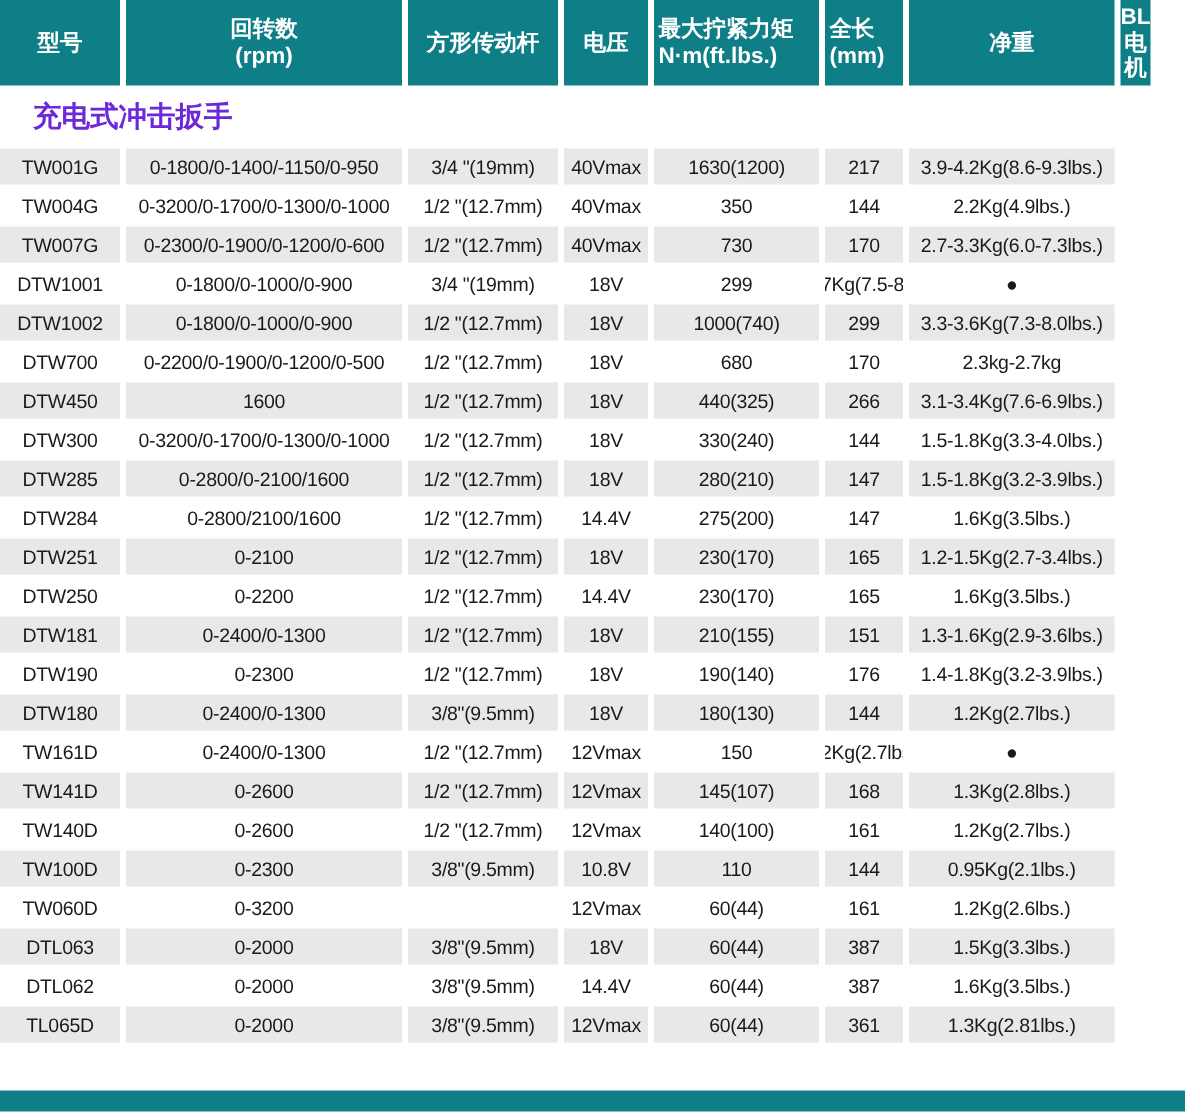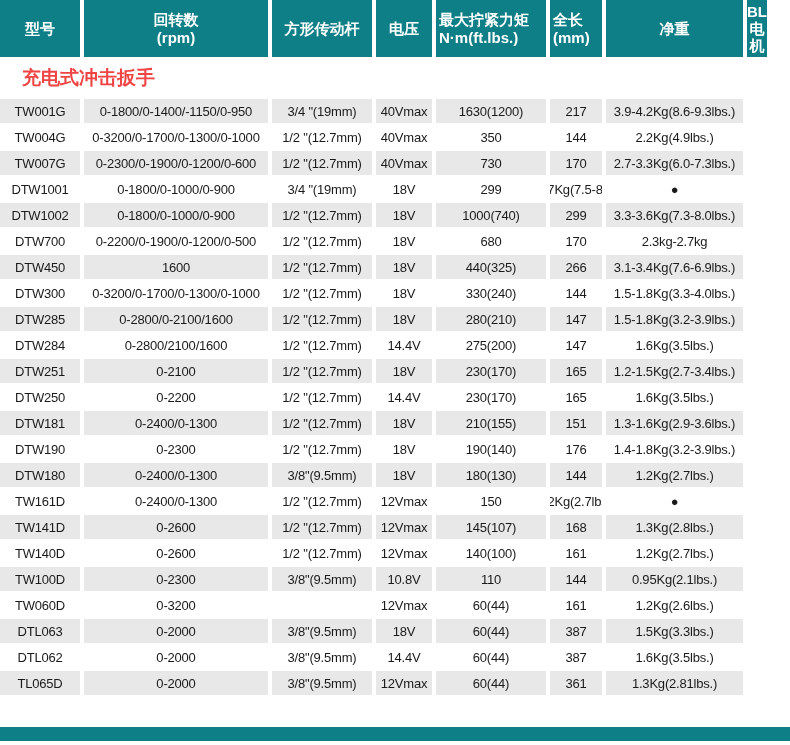--- a/index.html
+++ b/index.html
@@ -45,21 +45,21 @@
   }
   .thead .hcell .l2{font-weight:bold;}
   
   .section-title{
     height:42px;
     display:flex;
     align-items:center;
     padding-left:22px;
     font-size:19px;
     font-weight:bold;
-    color:#ef4444;
+    color:#6d28d9;
   }
   
   .row{margin-bottom:2px;height:24px;}
   .row .cell{
     display:flex;
     align-items:center;
     justify-content:center;
     font-size:13px;
     letter-spacing:-0.2px;
     white-space:nowrap;

